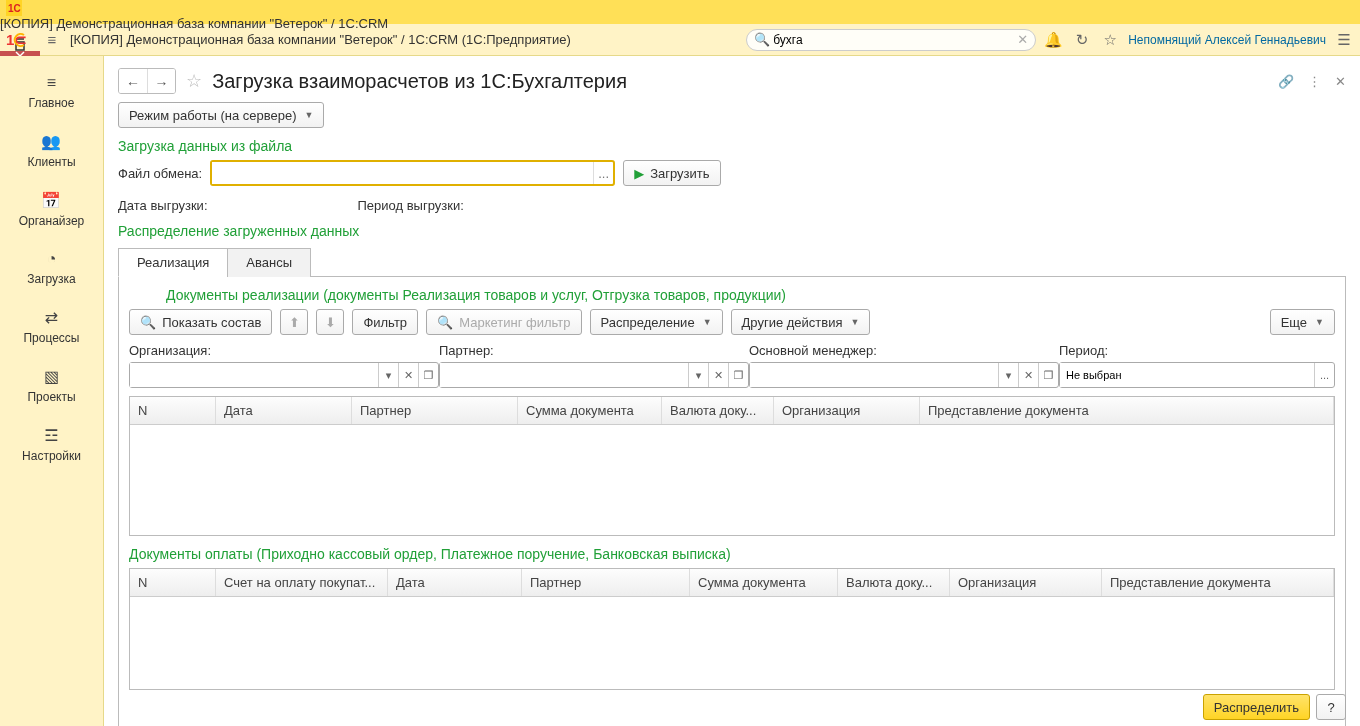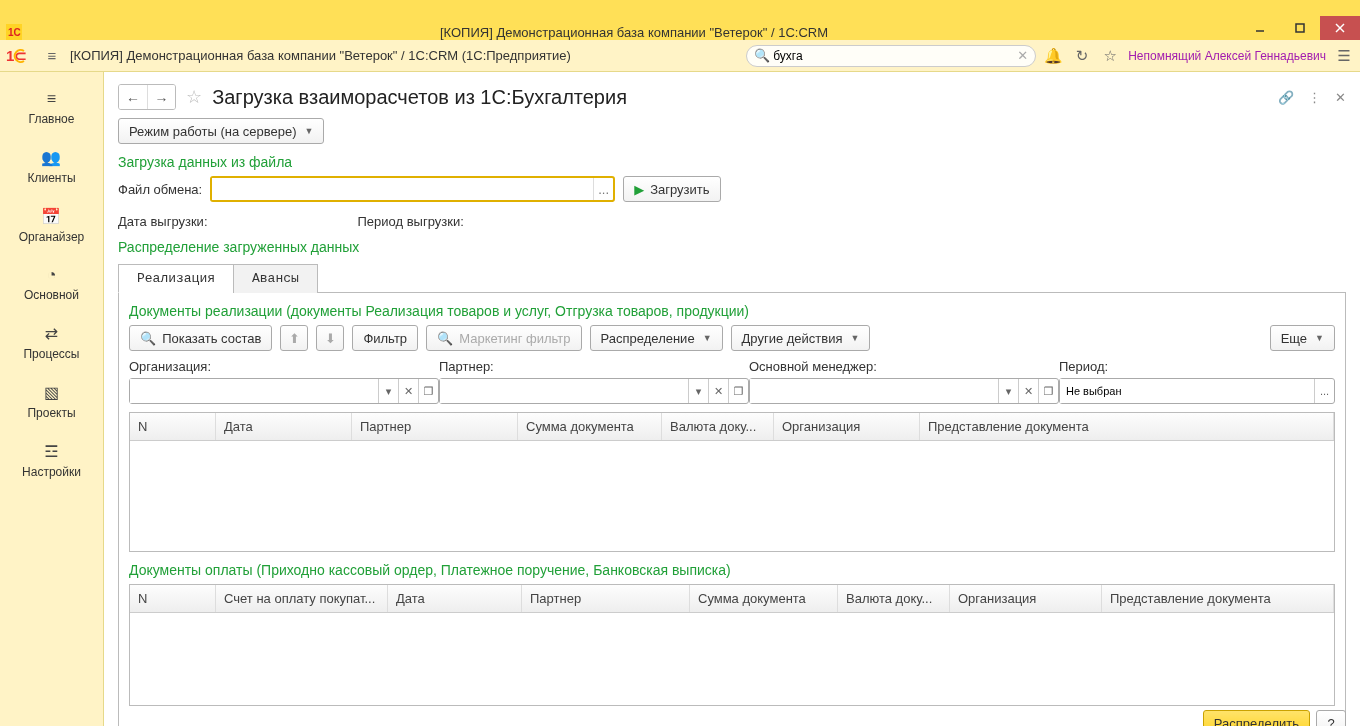--- a/index.html
+++ b/index.html
@@ -1,36 +1,36 @@
 <!DOCTYPE html>
 <html><head>
 <meta charset="utf-8">
 <style>
 * { box-sizing: border-box; margin: 0; padding: 0; font-family: Arial, sans-serif; }
 body { width: 1360px; height: 726px; background: #ffffff; overflow: hidden; font-size: 13px; color: #333; }
 
 
-.os-titlebar { height: 40px; background: #ffe057; display: flex; align-items: flex-end; }
+.os-titlebar { height: 24px; background: #ffe057; display: flex; align-items: flex-start; flex-direction: column; }
 .os-titlebar .os-icon { width: 16px; height: 16px; margin: 0 6px; }
 .os-titlebar .title { flex: 1; text-align: center; font-size: 13px; color: #333; }
 .os-titlebar .win-btn { width: 40px; height: 24px; display: flex; align-items: center; justify-content: center; cursor: pointer; }
 .os-titlebar .win-close { background: #c75050; color: #fff; }
 
 
 .app-toolbar { height: 32px; background: #fff3c6; border-bottom: 1px solid #e6d98a; display: flex; align-items: center; padding: 0 6px; gap: 8px; }
 .app-toolbar .logo { font-weight: bold; color: #d22; font-size: 14px; display:flex; align-items:center;}
 .app-toolbar .burger { cursor: pointer; }
 .app-toolbar .app-title { font-size: 13px; color: #333; }
 .app-toolbar .spacer { flex: 1; }
 .search-wrap { position: relative; }
 .app-toolbar .search { width: 290px; height: 22px; border: 1px solid #ccc; border-radius: 11px; padding: 0 26px 0 26px; font-size: 12px; background: #fffef8; }
 .search-wrap .sicon { position: absolute; left: 8px; top: 3px; color: #888; font-size: 13px; }
 .search-wrap .sclear { position: absolute; right: 8px; top: 3px; color: #aaa; cursor: pointer; font-size: 13px; }
 .app-toolbar .ticon { width: 20px; text-align: center; color: #666; cursor: pointer; font-size: 15px; }
-.app-toolbar .user { color: #a21caf; font-size: 12px; }
+.app-toolbar .user { color: #0369a1; font-size: 12px; }
 
 
 .layout { display: flex; height: calc(726px - 24px - 32px); }
 .sidebar { width: 104px; background: #fff3c6; border-right: 1px solid #e6d98a; display: flex; flex-direction: column; align-items: center; padding-top: 8px; }
 .sidebar .sbitem { width: 100%; text-align: center; padding: 10px 0 12px 0; cursor: pointer; font-size: 12px; color: #333; }
 .sidebar .sbitem .sicn { font-size: 16px; display: block; margin-bottom: 4px; color: #444; }
 
 
 .main { flex: 1; display: flex; flex-direction: column; overflow: hidden; position: relative; }
 .page-header { display: flex; align-items: center; padding: 12px 14px 8px 14px; gap: 6px; }
@@ -51,21 +51,21 @@
 .section-h { color: #21a038; font-size: 14px; margin: 10px 0 6px 0; }
 
 .row { display: flex; align-items: center; gap: 8px; }
 .label { font-size: 13px; color: #333; }
 
 .file-input { width: 405px; height: 26px; border: 2px solid #e0b000; border-radius: 3px; display: flex; align-items: center; background: #fff; }
 .file-input input { flex: 1; height: 100%; border: none; padding: 0 6px; font-size: 13px; outline: none; }
 .file-input .dots { width: 20px; border-left: 1px solid #ddd; text-align: center; cursor: pointer; height: 100%; display: flex; align-items:center; justify-content:center; color:#777;}
 
 .tabs { display: flex; margin-top: 8px; border-bottom: 1px solid #bbb; }
-.tab { padding: 6px 18px; background: #f2f2f2; border: 1px solid #bbb; border-bottom: none; margin-right: -1px; cursor: pointer; font-size: 13px; position: relative; top: 1px; font-family: Liberation Mono, monospace; }
+.tab { padding: 6px 18px; background: #f2f2f2; border: 1px solid #bbb; border-bottom: none; margin-right: -1px; cursor: pointer; font-size: 13px; position: relative; top: 1px; }
 .tab.active { background: #fff; border-bottom: 1px solid #fff; }
 
 .panel { border: 1px solid #bbb; border-top: none; padding: 10px 10px 0 10px; }
 
 .toolbar2 { display: flex; gap: 8px; flex-wrap: wrap; margin-bottom: 8px; }
 .toolbar2 .right { margin-left: auto; }
 
 .filters { display: flex; margin-bottom: 8px; }
 .fcol { display: flex; flex-direction: column; gap: 4px; }
 .fcol .flabel { font-size: 13px; color: #333; }
@@ -134,21 +134,21 @@
   <span class="user">Непомнящий Алексей Геннадьевич</span>
   <span class="ticon">☰</span>
 </div>
 
 <div class="layout">
 
   <div class="sidebar">
     <div class="sbitem"><span class="sicn">≡</span><span>Главное</span></div>
     <div class="sbitem"><span class="sicn">👥</span><span>Клиенты</span></div>
     <div class="sbitem"><span class="sicn">📅</span><span>Органайзер</span></div>
-    <div class="sbitem"><span class="sicn">◔</span><span>Основной</span></div>
+    <div class="sbitem"><span class="sicn">◔</span><span>Загрузка</span></div>
     <div class="sbitem"><span class="sicn">⇄</span><span>Процессы</span></div>
     <div class="sbitem"><span class="sicn">▧</span><span>Проекты</span></div>
     <div class="sbitem"><span class="sicn">☲</span><span>Настройки</span></div>
   </div>
 
   <div class="main">
     <div class="page-header">
       <div class="navbox">
         <div class="navbtn">←</div>
         <div class="navbtn">→</div>
@@ -187,21 +187,21 @@
       </div>
 
       <div class="section-h">Распределение загруженных данных</div>
 
       <div class="tabs">
         <div class="tab active">Реализация</div>
         <div class="tab">Авансы</div>
       </div>
 
       <div class="panel">
-        <div class="section-h" style="margin-top:0;">Документы реализации (документы Реализация товаров и услуг, Отгрузка товаров, продукции)</div>
+        <div class="section-h" style="margin-top:0;margin-left:37px;">Документы реализации (документы Реализация товаров и услуг, Отгрузка товаров, продукции)</div>
 
         <div class="toolbar2">
           <div class="btn">
               <span>🔍</span>
               <span>Показать состав</span>
             </div>
           <div class="btn icon-only disabled">
               <span>⬆</span>
             </div>
           <div class="btn icon-only disabled">

